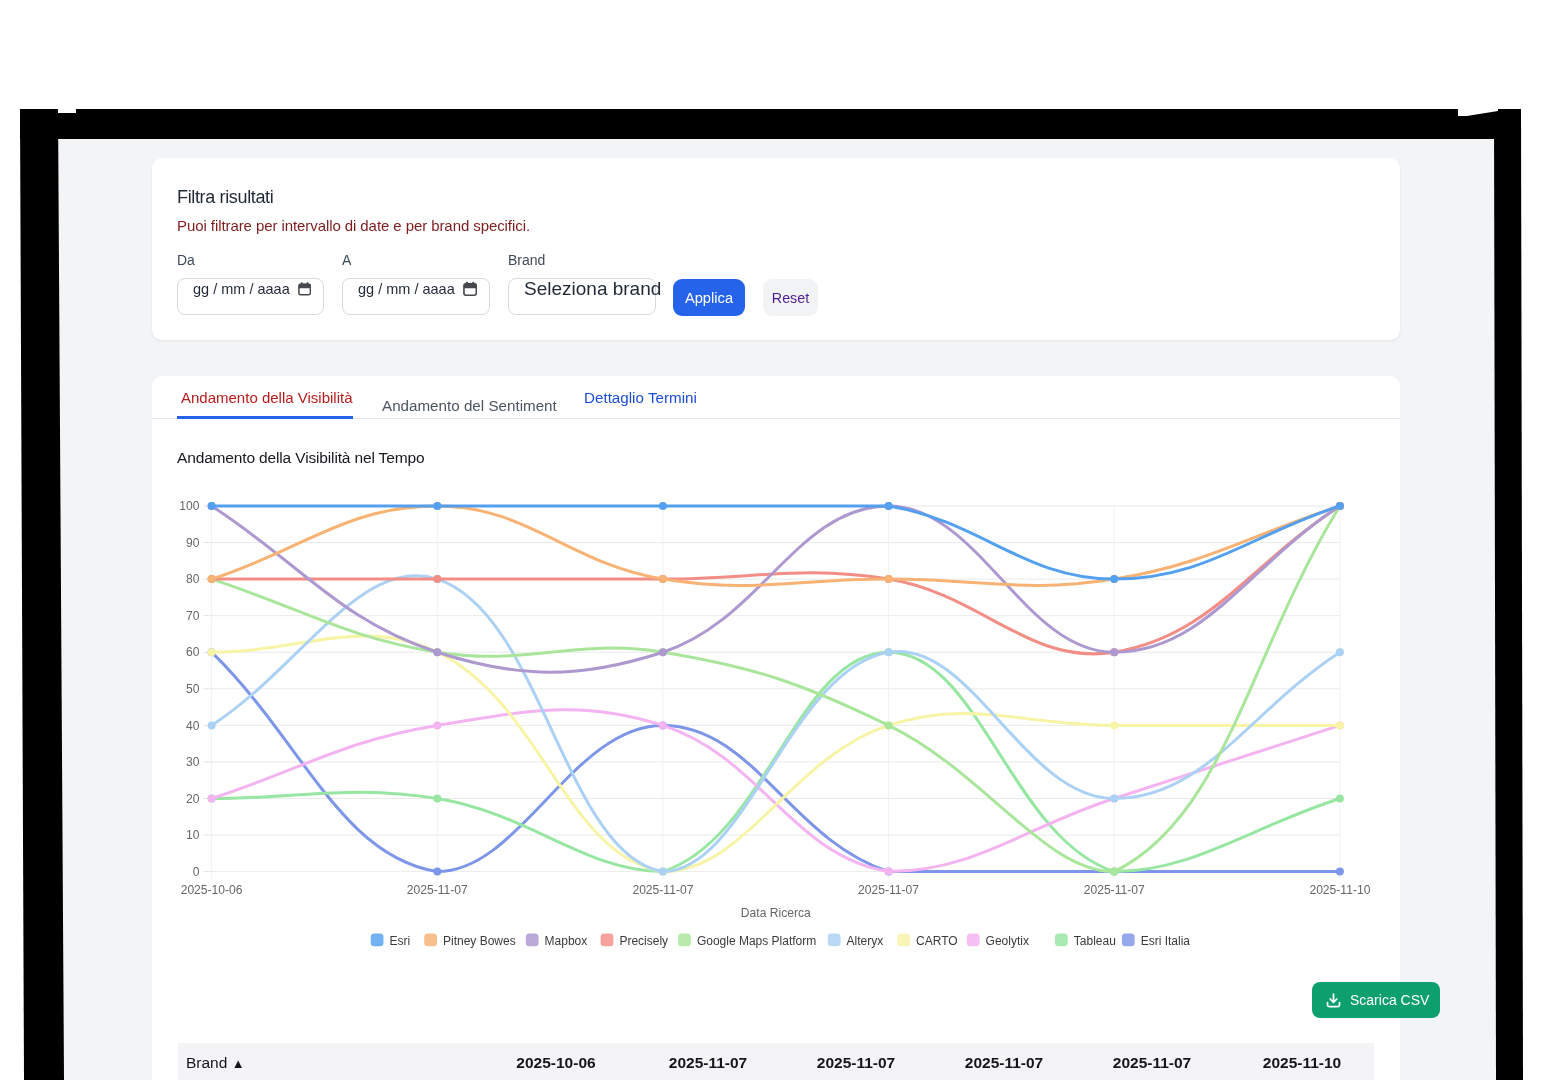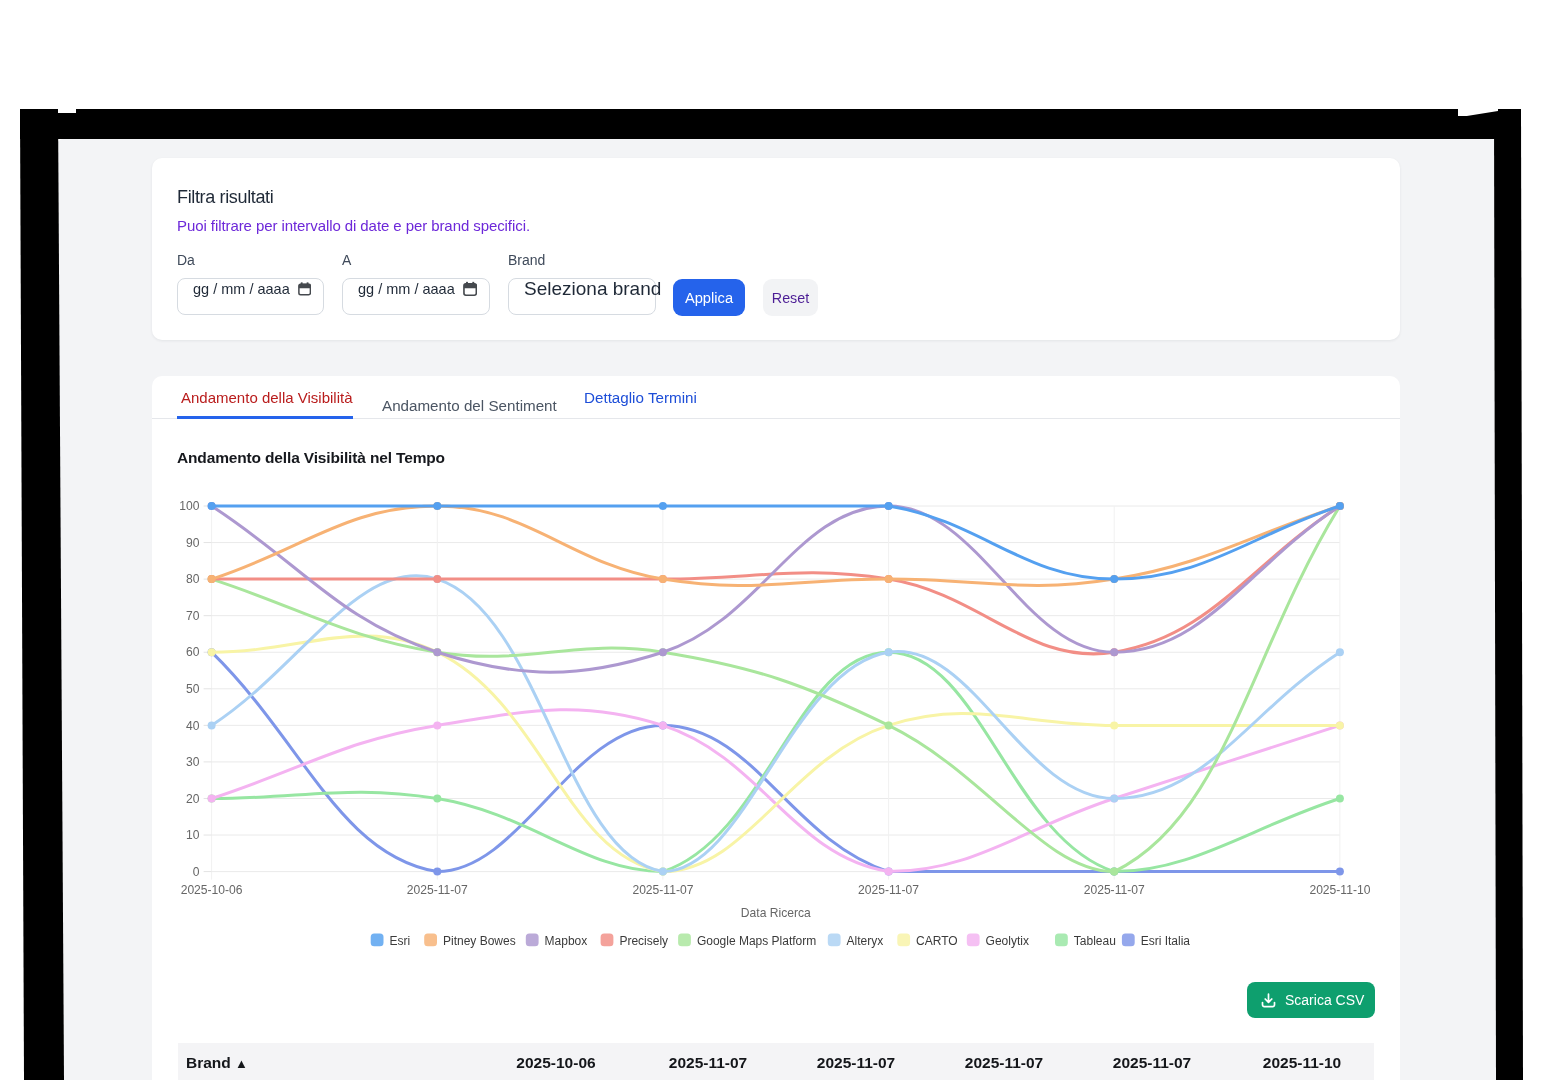--- a/index.html
+++ b/index.html
@@ -13,21 +13,21 @@
 <div class="abs" style="left:56px;top:139px;width:1442px;height:941px;background:#f3f4f6;border-radius:8px 8px 0 0"></div>
 
 <div class="abs" style="left:20px;top:109px;width:1501px;height:30px;background:#000"></div>
 <div class="abs" style="left:20px;top:109px;width:44px;height:971px;background:#000;clip-path:polygon(0 0,86.4% 0,100% 100%,9.1% 100%)"></div>
 <div class="abs" style="left:1494px;top:109px;width:29px;height:971px;background:#000;clip-path:polygon(0 0,93.1% 0,100% 100%,6.9% 100%)"></div>
 <div class="abs" style="left:58px;top:109px;width:18px;height:4px;background:#fff"></div>
 <div class="abs" style="left:1458px;top:109px;width:40px;height:7px;background:#fff;clip-path:polygon(0 0,100% 0,100% 28%,22% 100%,0 100%)"></div>
 
 <div class="card" style="left:152px;top:158px;width:1248px;height:182px"></div>
 <div class="abs" style="left:177px;top:187px;font-size:18px;font-weight:400;letter-spacing:-.35px;color:#1f2937">Filtra risultati</div>
-<div class="abs" style="left:177px;top:217px;font-size:15px;letter-spacing:-.08px;color:#6d28d9">Puoi filtrare per intervallo di date e per brand specifici.</div>
+<div class="abs" style="left:177px;top:217px;font-size:15px;letter-spacing:-.08px;color:#7f1d1d">Puoi filtrare per intervallo di date e per brand specifici.</div>
 <div class="abs lbl" style="left:177px;top:252px">Da</div>
 <div class="abs lbl" style="left:342px;top:252px">A</div>
 <div class="abs lbl" style="left:508px;top:252px">Brand</div>
 <div class="inp" style="left:177px;width:147px">gg / mm / aaaa
  <svg width="15" height="16" viewBox="0 0 15 16" style="margin-left:8px">
       <rect x="1" y="2.5" width="13" height="12" rx="2" fill="none" stroke="#45494e" stroke-width="1.7"></rect>
       <path d="M1 7.2 h13 v-3 a2 2 0 0 0 -2 -2 h-9 a2 2 0 0 0 -2 2 z" fill="#45494e"></path>
       <rect x="3.2" y="0.5" width="2" height="2.6" fill="#45494e"></rect>
       <rect x="9.8" y="0.5" width="2" height="2.6" fill="#45494e"></rect>
     </svg>
@@ -47,21 +47,21 @@
 </div>
 <div class="btn" style="left:673px;width:72px;background:#2563eb;color:#fff;font-size:14.7px">Applica</div>
 <div class="btn" style="left:763px;width:55px;background:#f2f3f5;color:#4c1d95;font-size:14.3px">Reset</div>
 
 <div class="card" style="left:152px;top:376px;width:1248px;height:704px;border-radius:10px 10px 0 0;box-shadow:none"></div>
 <div class="abs" style="left:152px;top:418px;width:1248px;height:1px;background:#e5e7eb"></div>
 <div class="abs" style="left:177px;top:416px;width:176px;height:3px;background:#2563eb"></div>
 <div class="abs" style="left:181px;top:389px;font-size:15px;color:#b91c1c">Andamento della Visibilità</div>
 <div class="abs" style="left:382px;top:397px;font-size:15.2px;color:#4b5563">Andamento del Sentiment</div>
 <div class="abs" style="left:584px;top:389px;font-size:15.2px;color:#1d4ed8">Dettaglio Termini</div>
-<div class="abs" style="left:177px;top:449px;font-size:15.5px;letter-spacing:-.15px;font-weight:700;color:#16181d">Andamento della Visibilità nel Tempo</div>
+<div class="abs" style="left:177px;top:449px;font-size:15.5px;letter-spacing:-.15px;font-weight:400;color:#16181d">Andamento della Visibilità nel Tempo</div>
 
 <svg width="1248" height="496" viewBox="0 0 1248 496" style="position:absolute;left:152px;top:470px;font-family:'Liberation Sans',sans-serif">
     <g stroke="#eaeaea" stroke-width="1">
       <line x1="59.6" y1="401.60" x2="1187.9" y2="401.60"></line>
       <line x1="59.6" y1="365.04" x2="1187.9" y2="365.04"></line>
       <line x1="59.6" y1="328.48" x2="1187.9" y2="328.48"></line>
       <line x1="59.6" y1="291.92" x2="1187.9" y2="291.92"></line>
       <line x1="59.6" y1="255.36" x2="1187.9" y2="255.36"></line>
       <line x1="59.6" y1="218.80" x2="1187.9" y2="218.80"></line>
       <line x1="59.6" y1="182.24" x2="1187.9" y2="182.24"></line>
@@ -216,28 +216,28 @@
     <rect x="745.3" y="463.5" width="12.8" height="12.8" rx="3.5" fill="#f9f5b6"></rect>
     <text x="764.1" y="474.5" font-size="12px" fill="#3b3b3b">CARTO</text>
     <rect x="814.8" y="463.5" width="12.8" height="12.8" rx="3.5" fill="#f5c0f3"></rect>
     <text x="833.6" y="474.5" font-size="12px" fill="#3b3b3b">Geolytix</text>
     <rect x="903.0" y="463.5" width="12.8" height="12.8" rx="3.5" fill="#a9eab2"></rect>
     <text x="921.8" y="474.5" font-size="12px" fill="#3b3b3b">Tableau</text>
     <rect x="969.9" y="463.5" width="12.8" height="12.8" rx="3.5" fill="#95a8ec"></rect>
     <text x="988.7" y="474.5" font-size="12px" fill="#3b3b3b">Esri Italia</text>
   </svg>
 
-<div class="abs" style="left:1247px;top:982px;width:128px;height:36px;background:#0e9f6e;border-radius:8px;display:flex;align-items:center;color:#fff;font-size:14px">
+<div class="abs" style="left:1312px;top:982px;width:128px;height:36px;background:#0e9f6e;border-radius:8px;display:flex;align-items:center;color:#fff;font-size:14px">
  <svg width="15" height="15" viewBox="0 0 15 15" style="margin:0 9px 0 14px">
       <path d="M7.5 1.2 V9 M4.2 6 L7.5 9.4 L10.8 6" fill="none" stroke="#fff" stroke-width="1.7" stroke-linecap="round" stroke-linejoin="round"></path>
       <path d="M1.5 9.5 v2.3 a1.8 1.8 0 0 0 1.8 1.8 h8.4 a1.8 1.8 0 0 0 1.8 -1.8 v-2.3" fill="none" stroke="#fff" stroke-width="1.7" stroke-linecap="round"></path>
     </svg>
  Scarica CSV
 </div>
 
 <div class="abs" style="left:178px;top:1043px;width:1196px;height:37px;background:#f4f4f6"></div>
-<div class="abs" style="left:186px;top:1054px;font-size:15.5px;font-weight:700;color:#14161a">Brand <span style="font-size:13px">▲</span></div>
+<div class="abs" style="left:186px;top:1054px;font-size:15.5px;font-weight:400;color:#14161a">Brand <span style="font-size:13px">▲</span></div>
 <div class="abs" style="left:496px;top:1054px;width:120px;text-align:center;font-size:15.5px;font-weight:700;color:#14161a">2025-10-06</div>
 <div class="abs" style="left:648px;top:1054px;width:120px;text-align:center;font-size:15.5px;font-weight:700;color:#14161a">2025-11-07</div>
 <div class="abs" style="left:796px;top:1054px;width:120px;text-align:center;font-size:15.5px;font-weight:700;color:#14161a">2025-11-07</div>
 <div class="abs" style="left:944px;top:1054px;width:120px;text-align:center;font-size:15.5px;font-weight:700;color:#14161a">2025-11-07</div>
 <div class="abs" style="left:1092px;top:1054px;width:120px;text-align:center;font-size:15.5px;font-weight:700;color:#14161a">2025-11-07</div>
 <div class="abs" style="left:1242px;top:1054px;width:120px;text-align:center;font-size:15.5px;font-weight:700;color:#14161a">2025-11-10</div>
 
 </body></html>

